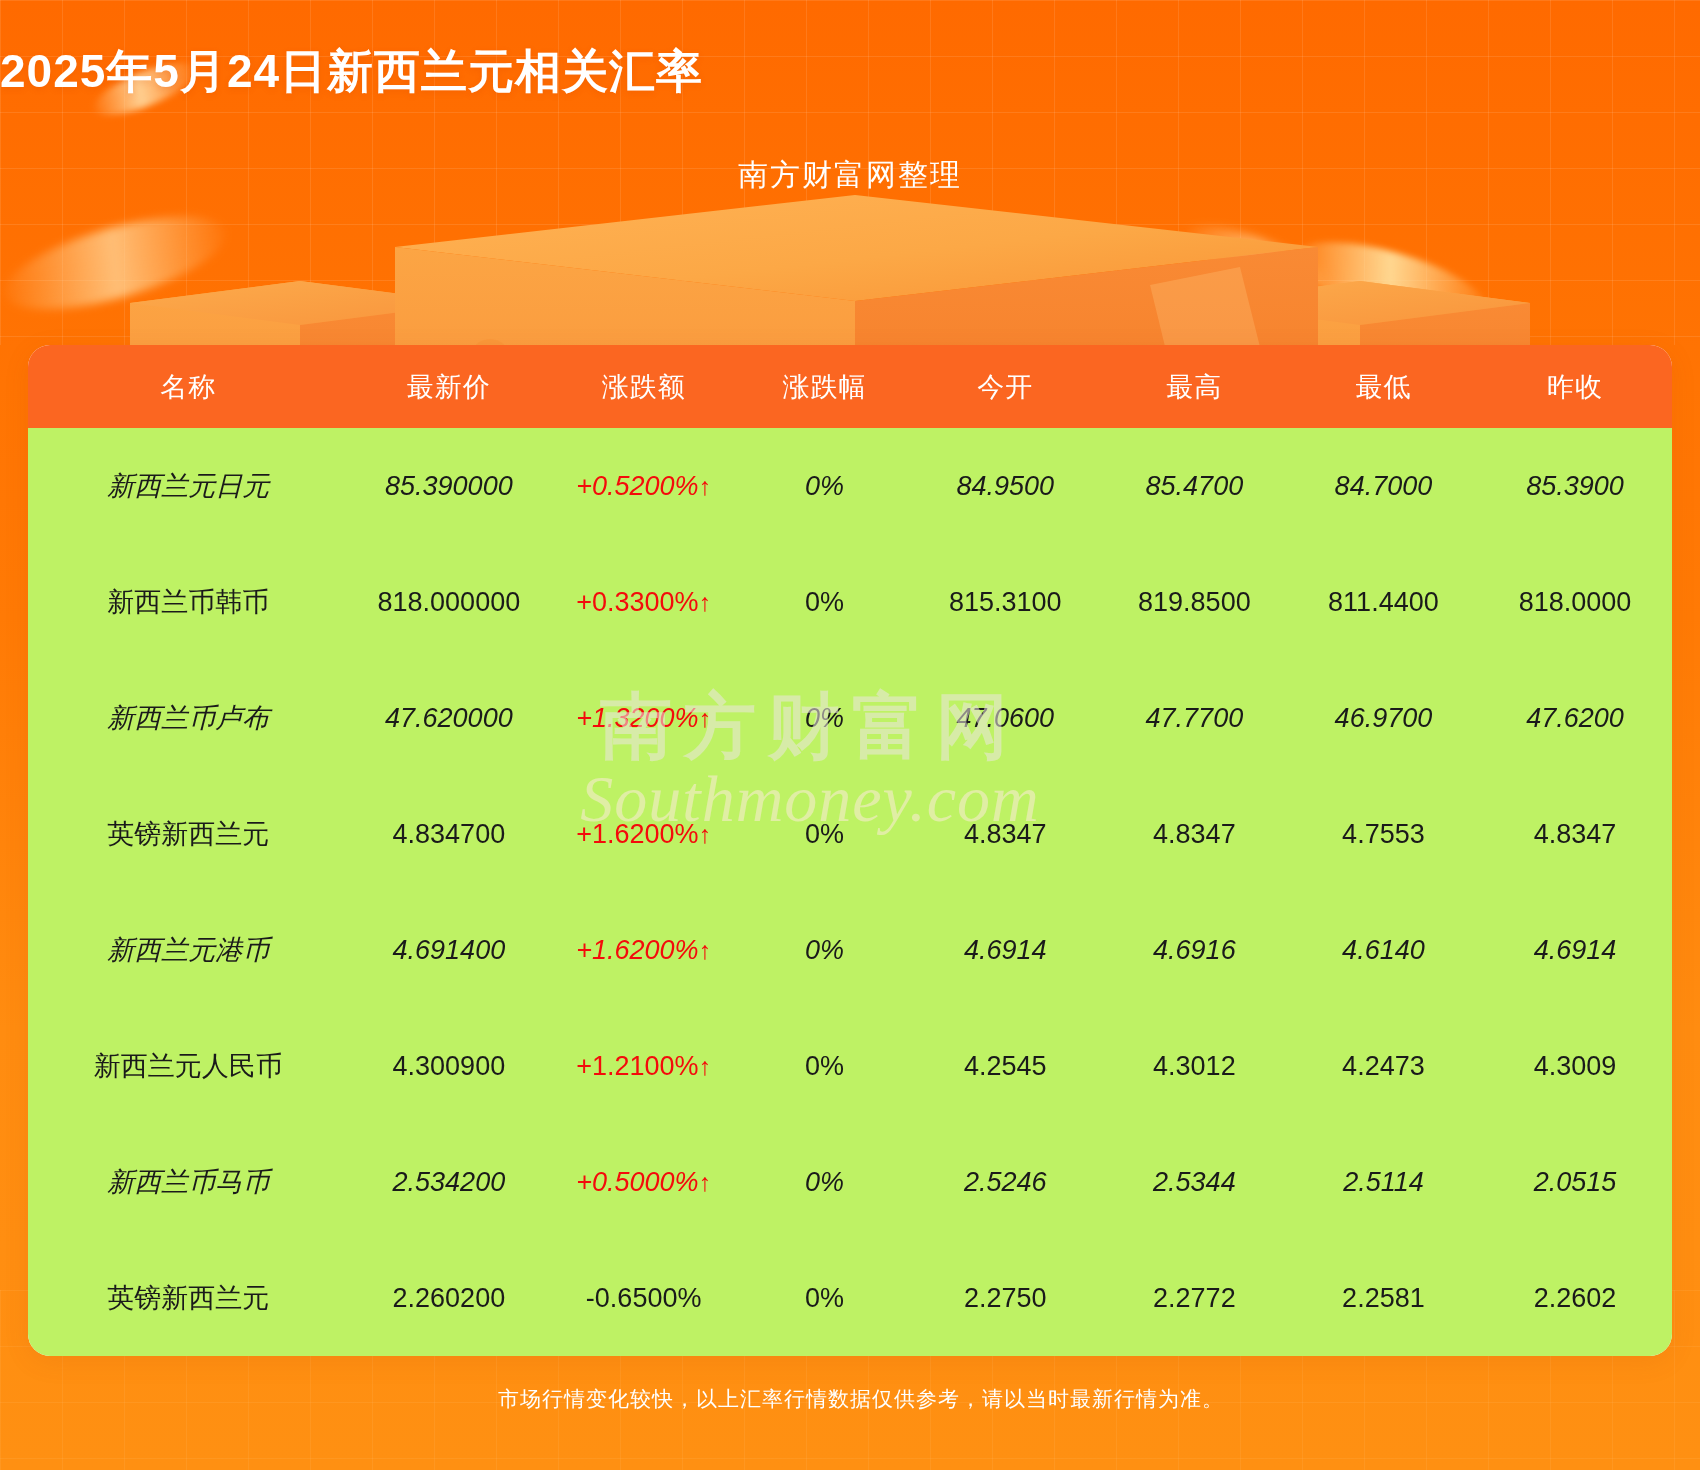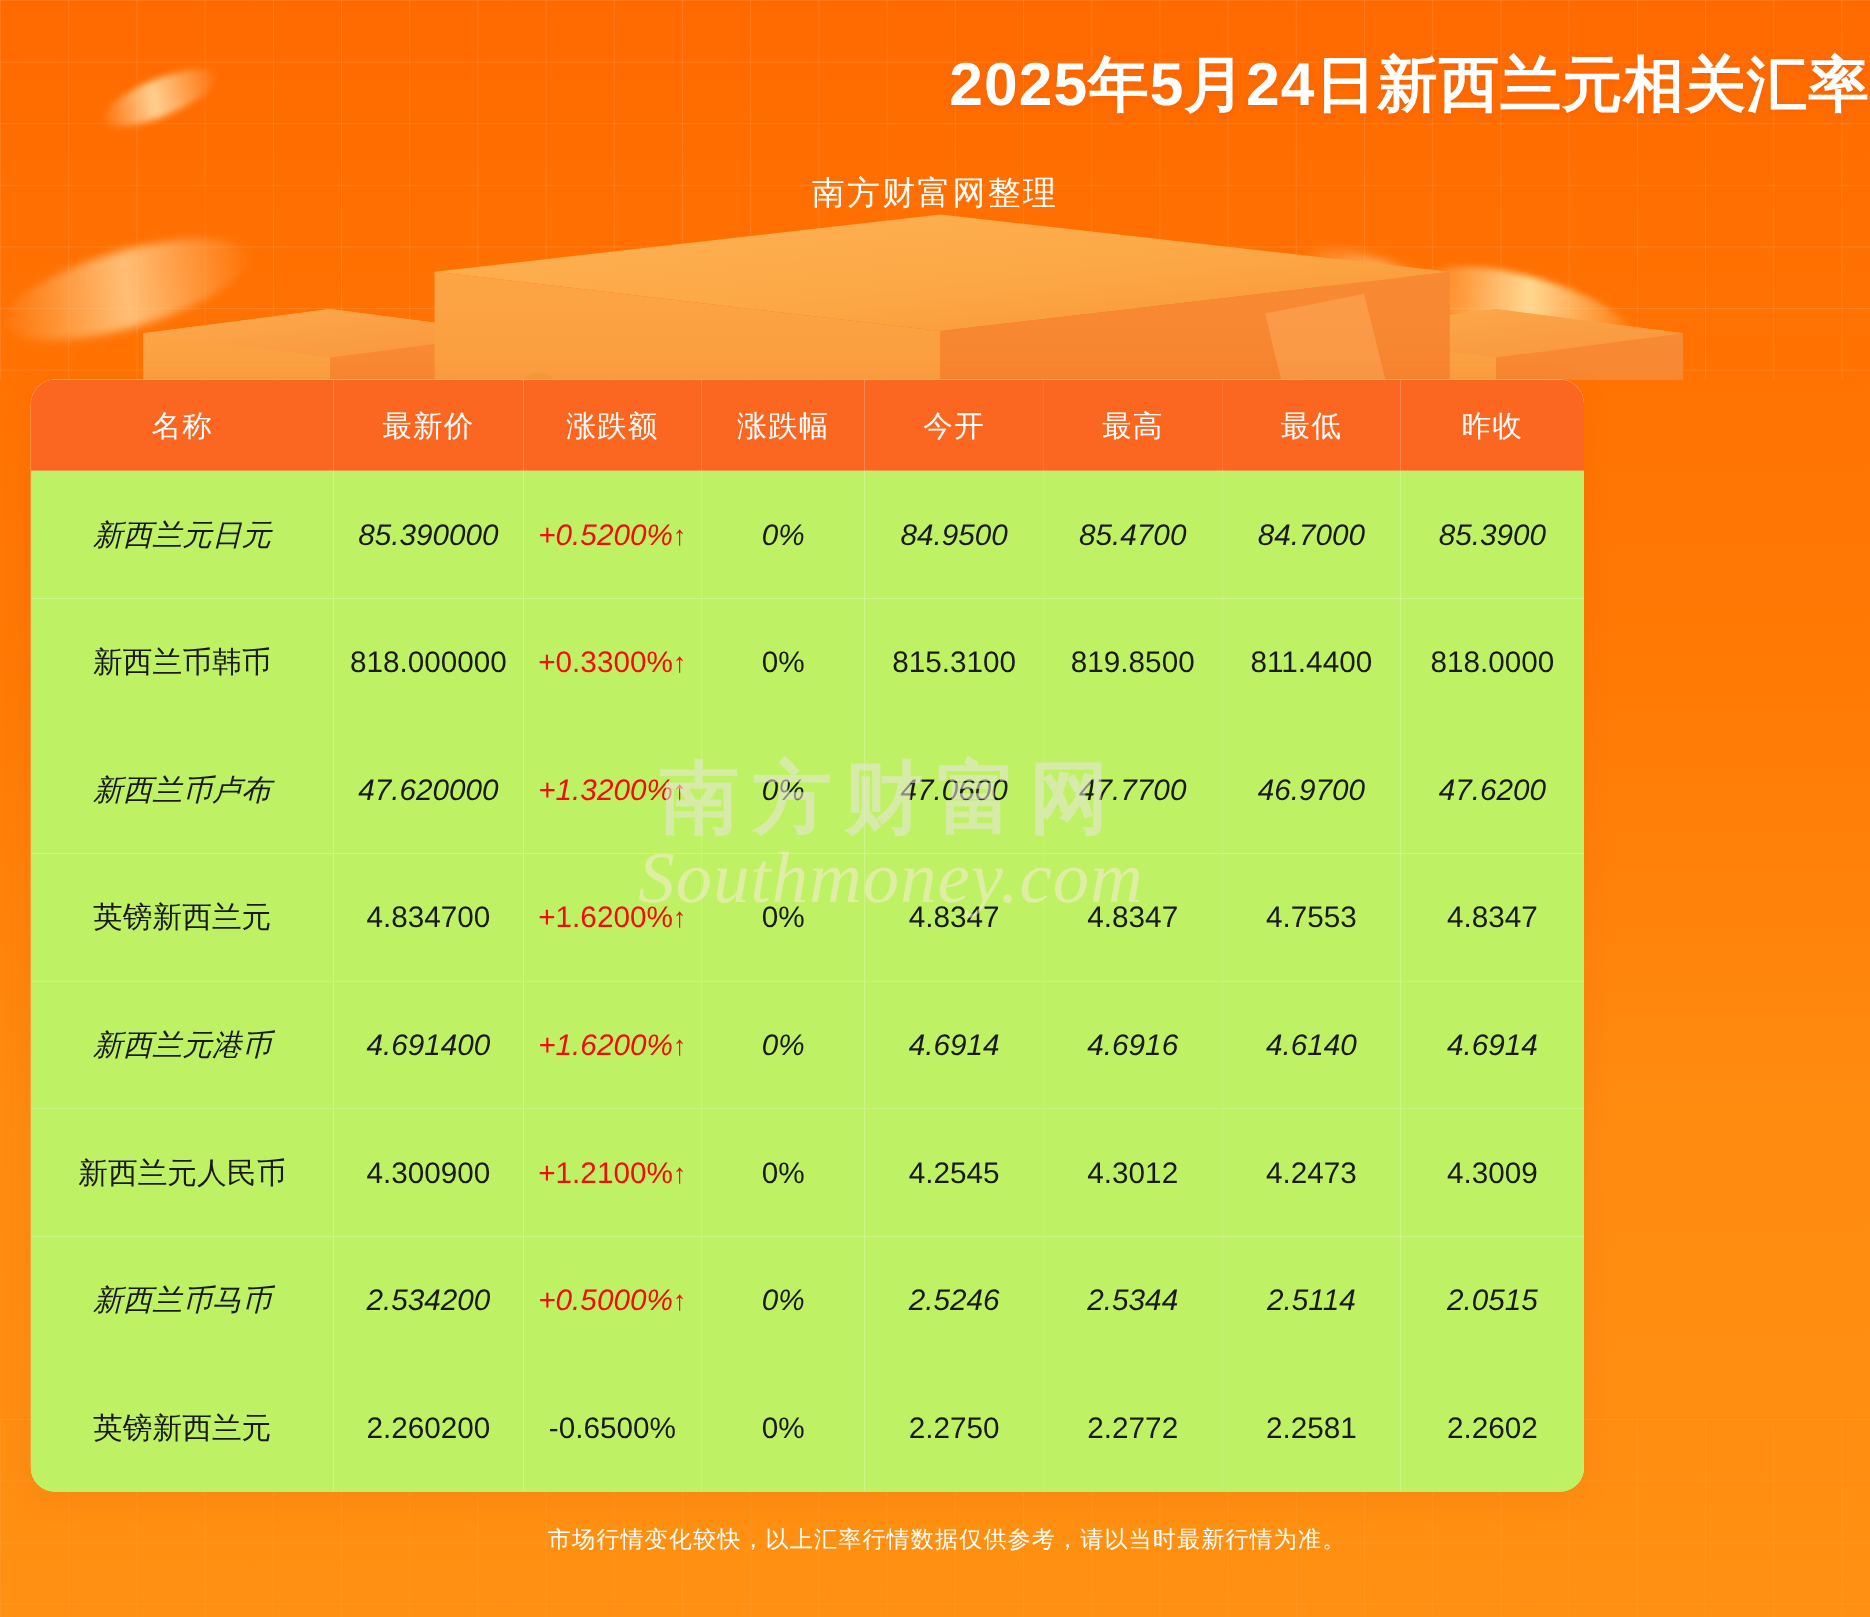--- a/index.html
+++ b/index.html
@@ -44,23 +44,23 @@
 
   
   .hero {
     position:relative;
     height:345px;
     width:1700px;
   }
   .hero-title {
     position:absolute;
     top:46px; left:0; width:1700px;
-    text-align:right;
+    text-align:left;
     color:#FFFFFF;
-    font-size:55px;
+    font-size:46px;
     font-weight:bold;
     letter-spacing:1px;
     line-height:1.1;
     z-index:7;
     text-shadow:0 2px 6px rgba(200,60,0,0.18);
   }
   .hero-subtitle {
     position:absolute;
     top:155px; left:0; width:1700px;
     text-align:center;
@@ -103,21 +103,21 @@
     filter:blur(5px);
   }
 
   
   .podium-wrap { position:absolute; left:0; bottom:0; width:1700px; height:160px; z-index:3; }
 
   
   .card {
     position:absolute;
     left:28px; top:345px;
-    width:1412px;
+    width:1644px;
     background:#FFFFFF;
     border-radius:22px;
     overflow:hidden;
     z-index:8;
     box-shadow:0 6px 26px rgba(170,70,0,0.10);
   }
   table.rate-table {
     width:100%;
     border-collapse:collapse;
     table-layout:fixed;

